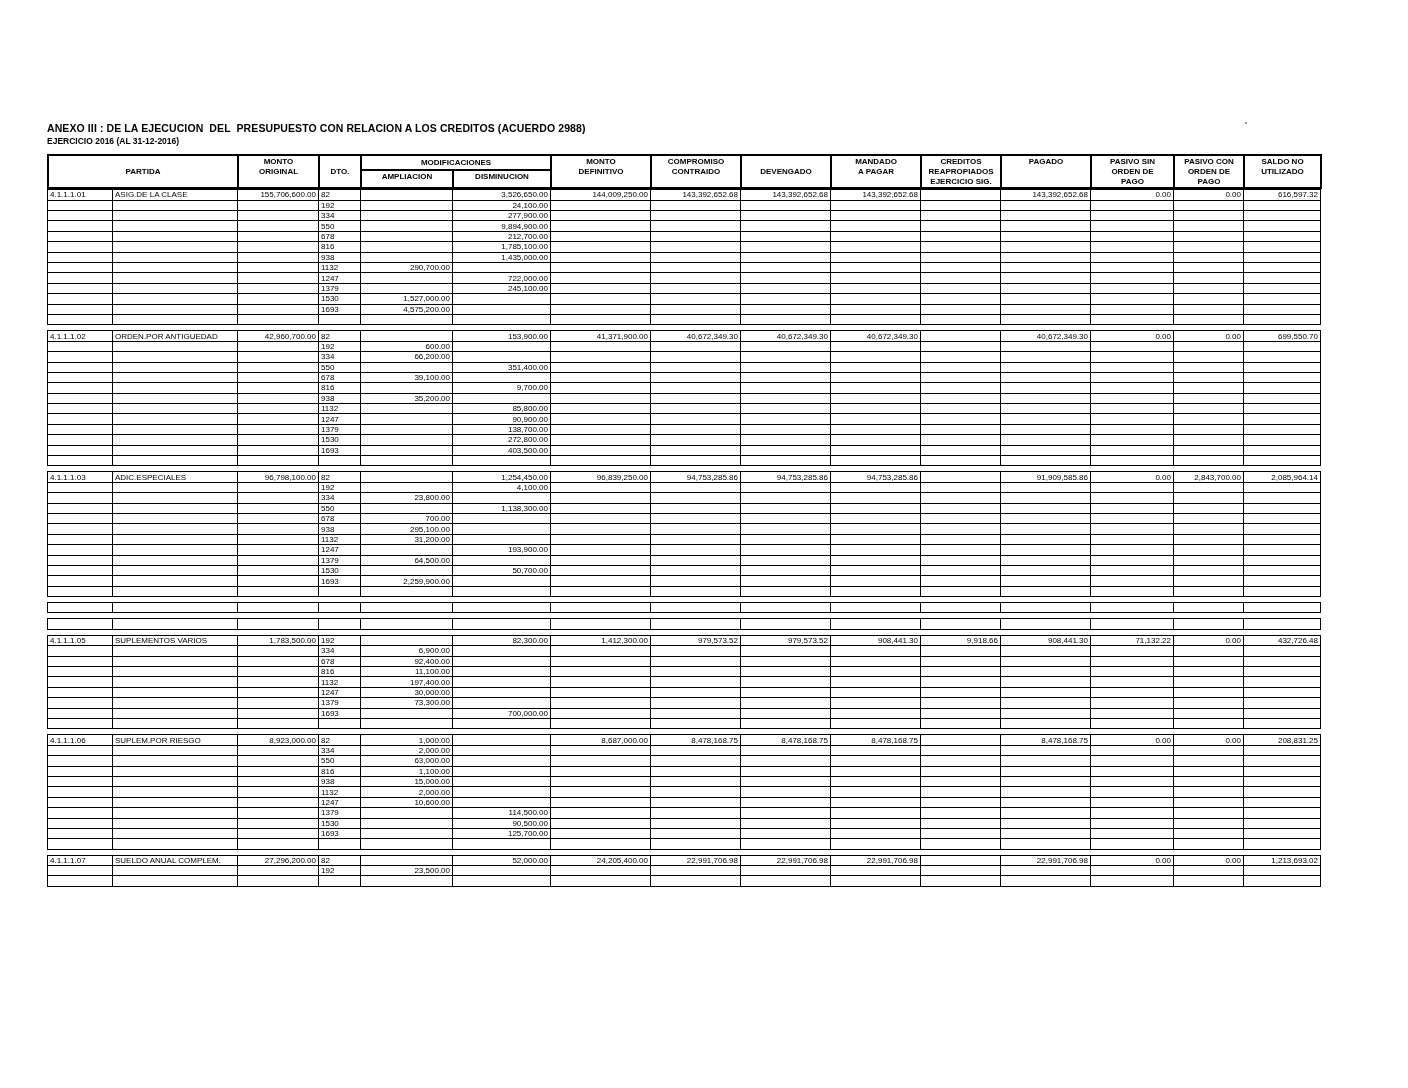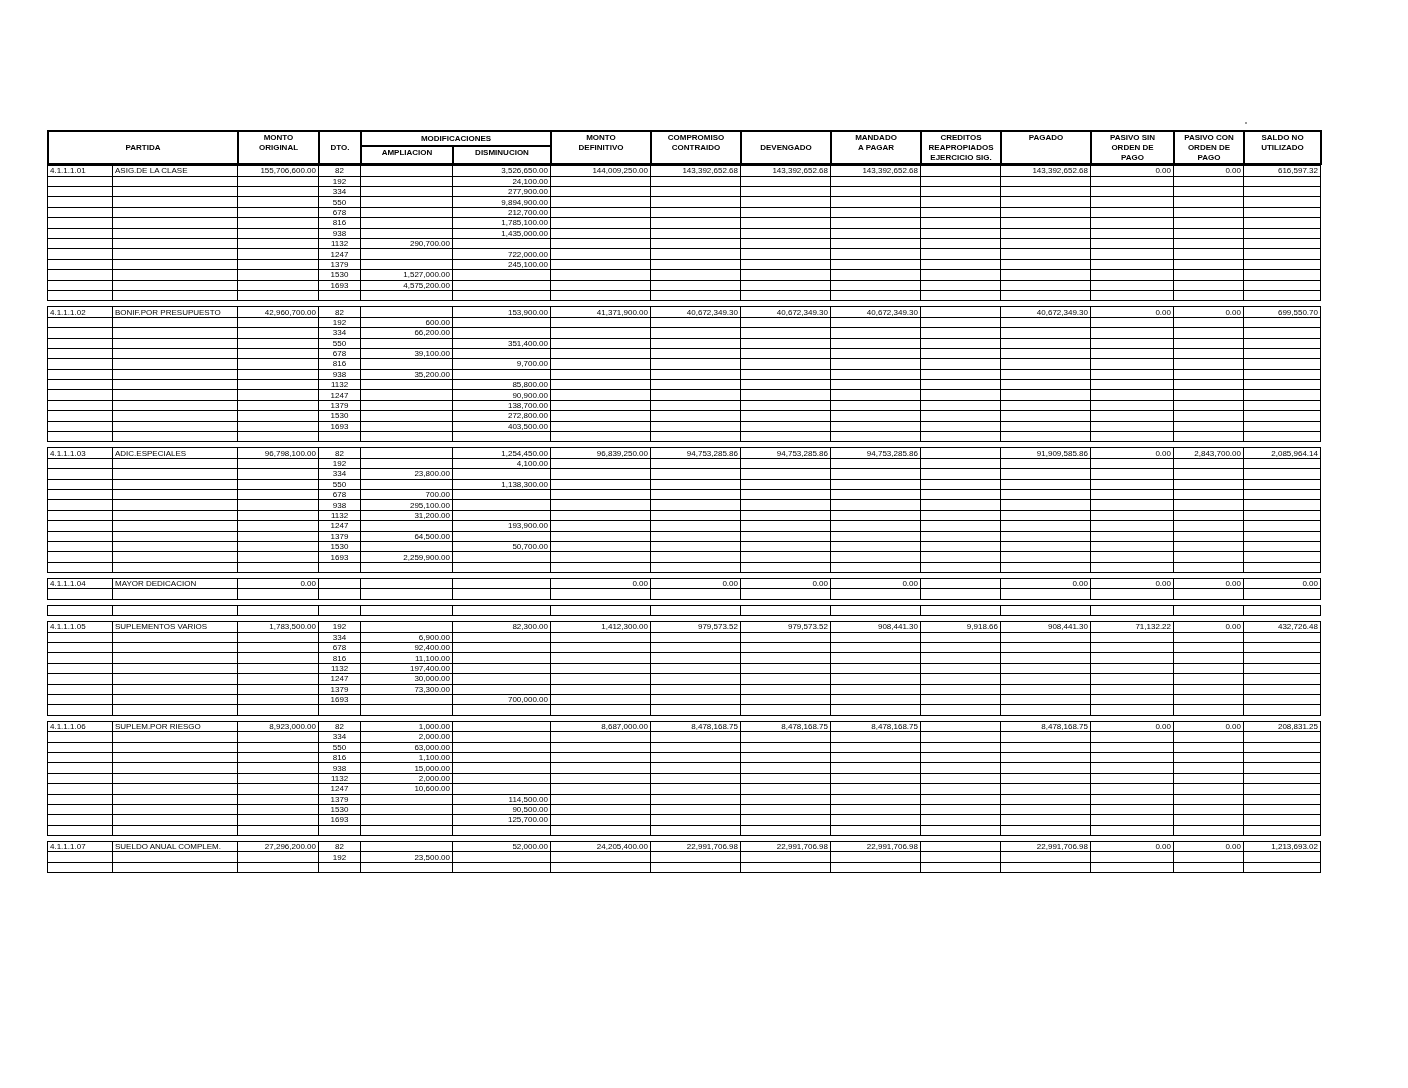--- a/index.html
+++ b/index.html
@@ -36,30 +36,32 @@
     border: 1px solid #000;
     font-size: 8px;
     height: 9.4px;
     line-height: 9px;
     padding: 0 2px;
     white-space: nowrap;
     overflow: hidden;
   }
   .data-table td.l { text-align: left; }
   .data-table td.r { text-align: right; }
-  .data-table td.c { text-align: center; }
+  .data-table td.c { text-align: left; }
 
   .gap { height: 5px; }
 </style>
 </head>
 <body>
 
 <div class="stray-mark"></div>
 
 <div class="page">
+  <div class="title1">ANEXO III : DE LA EJECUCION  DEL  PRESUPUESTO CON RELACION A LOS CREDITOS (ACUERDO 2988)</div>
+  <div class="title2">EJERCICIO 2016 (AL 31-12-2016)</div>
 
   <table class="header-table">
     <colgroup>
       <col style="width:65px">
         <col style="width:125px">
         <col style="width:81px">
         <col style="width:42px">
       <col style="width:92px">
         <col style="width:98px">
         <col style="width:100px">
@@ -364,21 +366,21 @@
           <col style="width: 90px;">
           <col style="width: 80px;">
           <col style="width: 90px;">
           <col style="width: 83px;">
           <col style="width: 70px;">
           <col style="width: 77px;">
         </colgroup>
         <tbody>
           <tr>
             <td class="l">4.1.1.1.02</td>
-            <td class="l">BONIF.POR PRESUPUESTO</td>
+            <td class="l">ORDEN.POR ANTIGUEDAD</td>
             <td class="r">42,960,700.00</td>
             <td class="c">82</td>
             <td class="r"></td>
             <td class="r">153,900.00</td>
             <td class="r">41,371,900.00</td>
             <td class="r">40,672,349.30</td>
             <td class="r">40,672,349.30</td>
             <td class="r">40,672,349.30</td>
             <td class="r"></td>
             <td class="r">40,672,349.30</td>
@@ -832,37 +834,20 @@
           <col style="width: 90px;">
           <col style="width: 90px;">
           <col style="width: 80px;">
           <col style="width: 90px;">
           <col style="width: 83px;">
           <col style="width: 70px;">
           <col style="width: 77px;">
         </colgroup>
         <tbody>
           <tr>
-            <td class="l">4.1.1.1.04</td>
-            <td class="l">MAYOR DEDICACION</td>
-            <td class="r">0.00</td>
-            <td class="c"></td>
-            <td class="r"></td>
-            <td class="r"></td>
-            <td class="r">0.00</td>
-            <td class="r">0.00</td>
-            <td class="r">0.00</td>
-            <td class="r">0.00</td>
-            <td class="r"></td>
-            <td class="r">0.00</td>
-            <td class="r">0.00</td>
-            <td class="r">0.00</td>
-            <td class="r">0.00</td>
-          </tr>
-          <tr>
             <td class="r"></td>
             <td class="r"></td>
             <td class="r"></td>
             <td class="r"></td>
             <td class="r"></td>
             <td class="r"></td>
             <td class="r"></td>
             <td class="r"></td>
             <td class="r"></td>
             <td class="r"></td>

